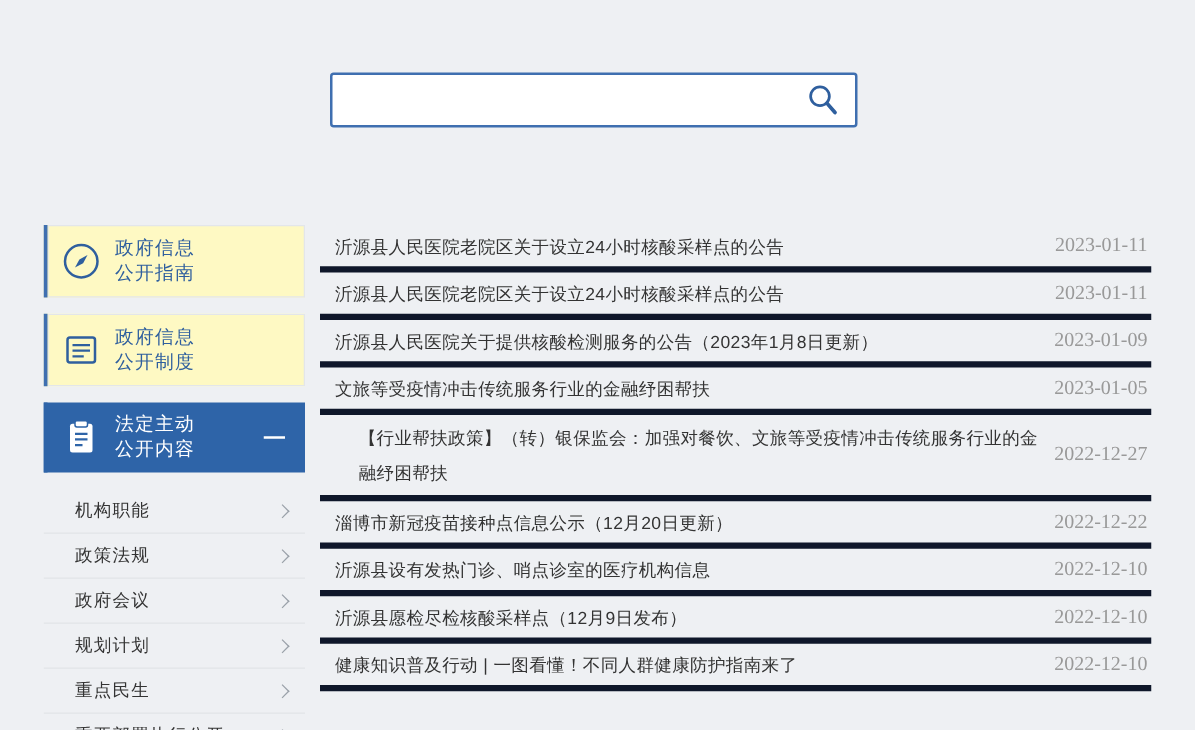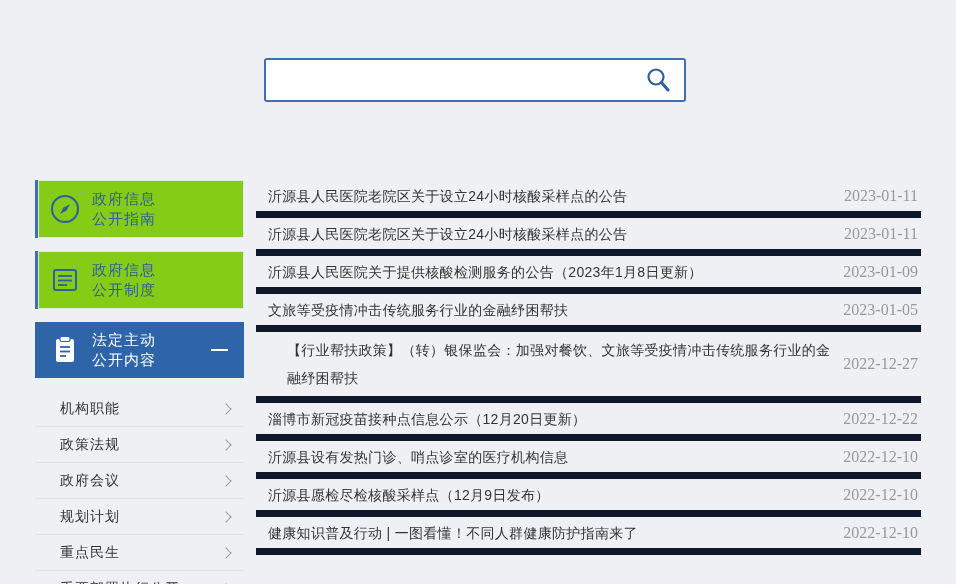--- a/index.html
+++ b/index.html
@@ -60,21 +60,21 @@
   
   .sidebar {
     position: absolute;
     left: 35px;
     top: 180px;
     width: 209px;
   }
   .side-card {
     position: relative;
     height: 58px;
-    background: #84cc16;
+    background: #fef9c3;
     border-left: 3px solid #3f6fb0;
     box-shadow: 0 0 0 1px #e3e6ea inset;
     display: flex;
     align-items: center;
     margin-bottom: 13px;
     box-sizing: border-box;
   }
   .side-card .ico {
     width: 54px;
     display: flex;
@@ -139,21 +139,21 @@
 
   
   .list {
     position: absolute;
     left: 256px;
     top: 180px;
     width: 665px;
   }
   .row {
     position: relative;
-    border-bottom: 7px solid #0f172a;
+    border-bottom: 5px solid #0f172a;
     min-height: 38px;
     display: flex;
     align-items: center;
     padding: 0 0 0 12px;
     box-sizing: border-box;
   }
   .row .title {
     font-size: 14px;
     color: #333333;
     line-height: 28px;

